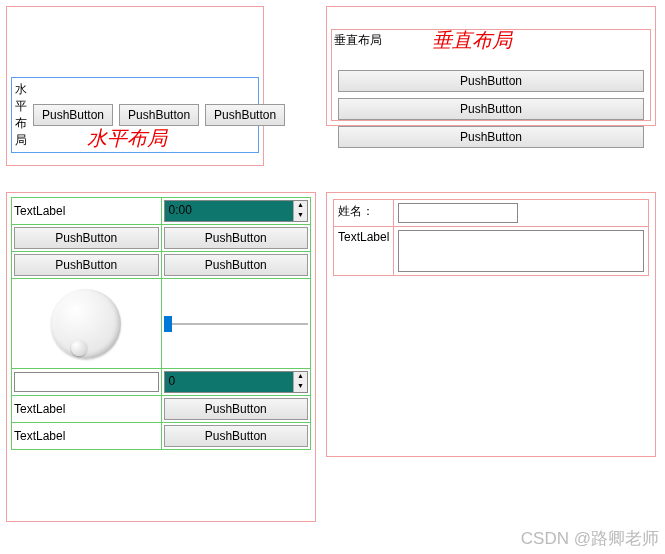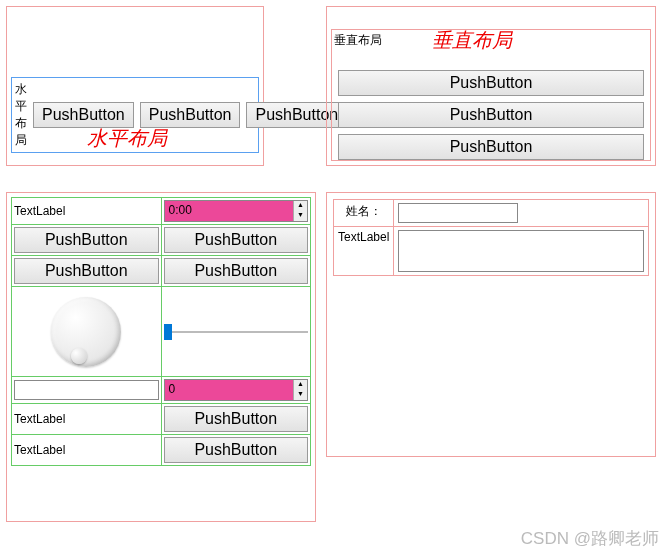--- a/index.html
+++ b/index.html
@@ -26,34 +26,34 @@
       font-style: italic;
       pointer-events: none;
     }
     .label { color: #000; }
     .qbutton {
       background: linear-gradient(#f5f5f5, #e2e2e2);
       border: 1px solid #999;
       padding: 3px 8px;
       text-align: center;
       cursor: pointer;
-      font-size: 16px;
+      font-size: 12px;
     }
     .qbutton-wide { width: 100%; display: block; }
     .spinbox {
       display: flex;
       border: 1px solid #888;
       background: #fff;
       height: 22px;
       width: 100%;
     }
     .spinbox .sb-text {
       flex: 1;
       padding: 2px 4px;
-      background: #ec4899;
+      background: #0f766e;
     }
     .spinbox .sb-arrows {
       width: 14px;
       display: flex;
       flex-direction: column;
       border-left: 1px solid #aaa;
     }
     .spinbox .sb-arrows div {
       flex: 1;
       font-size: 7px;
@@ -128,21 +128,21 @@
 <div class="panel" style="left:6px; top:6px; width:258px; height:160px;">
   <div class="hbox-guide" style="position:absolute; left:4px; top:70px; right:4px; display:flex; align-items:center; padding:3px; gap:6px;">
     <span class="label">水平布局</span>
     <button class="qbutton">PushButton</button>
     <button class="qbutton">PushButton</button>
     <button class="qbutton">PushButton</button>
   </div>
   <div class="annotation" style="left:80px; top:118px;">水平布局</div>
 </div>
 
-<div class="panel" style="left:326px; top:6px; width:330px; height:160px;">
+<div class="panel" style="left:326px; top:6px; width:330px; height:120px;">
   <div class="panel" style="left:4px; top:22px; right:4px; bottom:4px; padding:4px;">
     <span class="label" style="position:absolute; top:2px; left:2px;">垂直布局</span>
     <div style="position:absolute; top:40px; left:6px; right:6px;">
       <button class="qbutton qbutton-wide" style="margin-bottom:6px;">PushButton</button>
       <button class="qbutton qbutton-wide" style="margin-bottom:6px;">PushButton</button>
       <button class="qbutton qbutton-wide">PushButton</button>
     </div>
   </div>
   <div class="annotation" style="left:105px; top:20px;">垂直布局</div>
 </div>
@@ -212,21 +212,21 @@
     <tr>
       <td><span class="label">TextLabel</span></td>
       <td>
             <button class="qbutton qbutton-wide">PushButton</button>
           </td>
     </tr>
   </tbody>
     </table>
 </div>
 
-<div class="panel" style="left:326px; top:192px; width:330px; height:265px; padding:6px;text-align:center;">
+<div class="panel" style="left:326px; top:192px; width:330px; height:265px; padding:6px;">
   <table class="form-guide" style="width:100%;">
     <tbody>
         <tr>
       <td style="width:60px;"><span class="label">姓名：</span></td>
       <td>
             <div class="lineedit" style="width:120px;"></div>
           </td>
     </tr>
     <tr>
       <td><span class="label">TextLabel</span></td>

